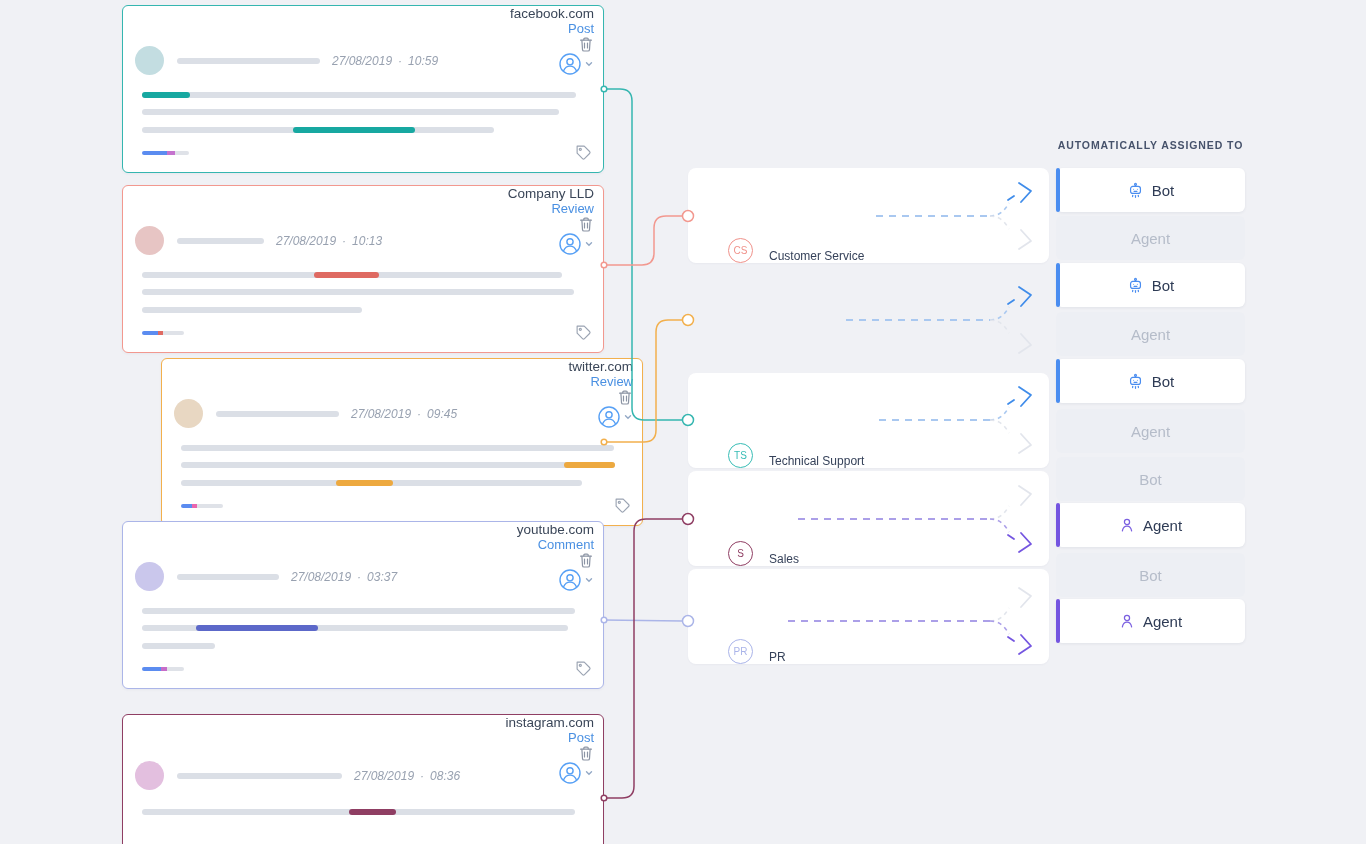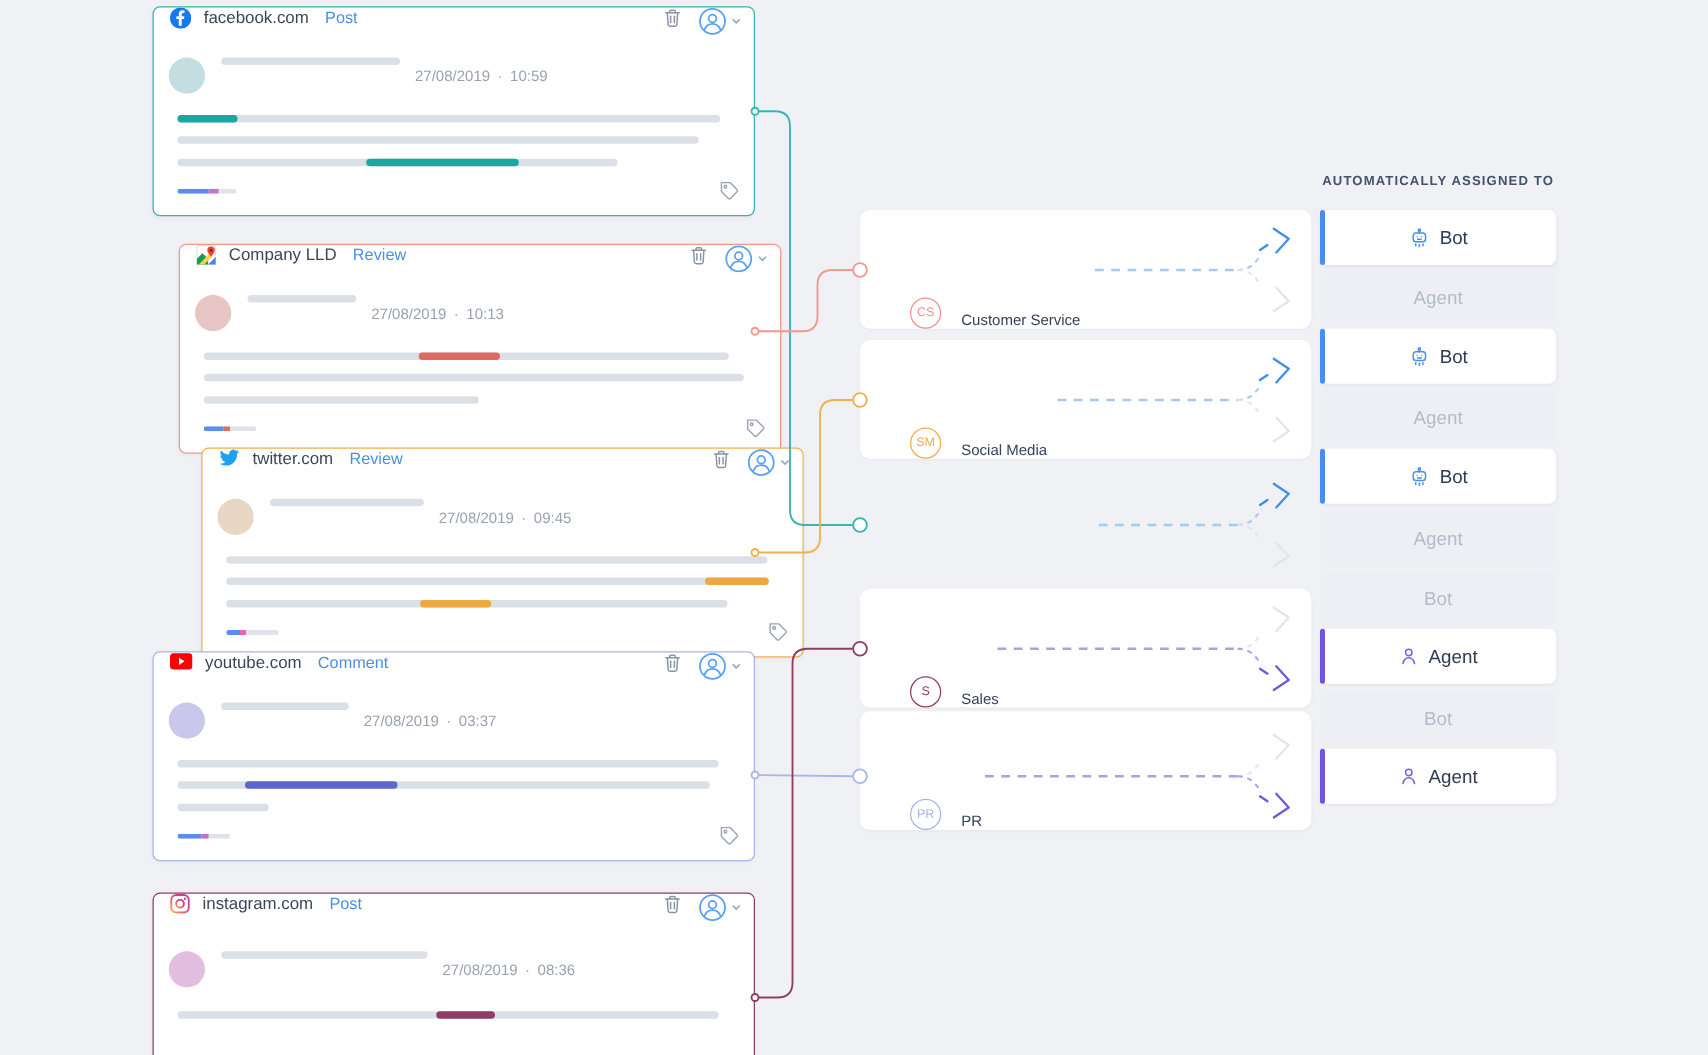--- a/index.html
+++ b/index.html
@@ -3,28 +3,28 @@
 <meta charset="utf-8">
 <style>
   html,body{margin:0;padding:0;}
   body{font-family:"Liberation Sans",sans-serif;background:#f0f1f5;}
   .stage{position:relative;width:1366px;height:844px;background:#f0f1f5;overflow:hidden;}
 
   
   .post-card{position:absolute;left:122px;width:482px;height:168px;background:#fff;
     border:1.5px solid var(--accent);border-radius:6px;box-sizing:border-box;
     box-shadow:0 1px 3px rgba(50,60,90,.05);}
-  .hdr{position:absolute;top:0;left:13px;right:9px;height:40px;display:flex;align-items:flex-start;}
+  .hdr{position:absolute;top:0;left:13px;right:9px;height:40px;display:flex;align-items:flex-end;flex-direction:column;}
   .src{font-size:13.5px;color:#3a4658;margin-left:10px;}
   .action{font-size:13px;color:#4a90e2;margin-left:13px;text-decoration:none;cursor:pointer;}
   .sp{flex:1;}
   .icon-btn{background:none;border:0;padding:0;display:flex;align-items:center;cursor:pointer;}
   .assign-btn{margin-left:13px;}
   .assign-btn svg+svg{margin-left:3px;}
-  .avatar-row{position:absolute;top:40px;left:12px;display:flex;}
+  .avatar-row{position:absolute;top:40px;left:12px;display:flex;align-items:center;font-style:italic;}
   .avatar{width:29px;height:29px;border-radius:50%;background:var(--avatar);}
   .name-bar{height:6px;border-radius:3px;background:#dbdfe6;margin-left:13px;}
   .date{margin-left:12px;font-size:12px;color:#98a1b0;display:inline-flex;gap:6px;align-items:center;white-space:nowrap;}
   .skel{position:absolute;left:19px;height:6px;border-radius:3px;background:#dbdfe6;}
   .seg{position:absolute;top:0;height:6px;border-radius:3px;background:var(--seg);}
   .progress{position:absolute;left:19px;top:145px;height:4px;display:flex;border-radius:2px;overflow:hidden;}
   .progress .p1{background:#5b8cf0;}
   .progress .p2{background:var(--p2);}
   .progress .p3{background:#dfe2e8;}
   .tag-btn{position:absolute;right:11px;top:138px;}
@@ -106,21 +106,21 @@
         <span class="p3" style="width:14px"></span>
       </div>
     <button class="icon-btn tag-btn">
       <svg width="17" height="17" viewBox="0 0 24 24" fill="none" stroke="#9aa3b2" stroke-width="1.6" stroke-linejoin="round">
           <path d="M20.6 13.4L13.4 20.6a2 2 0 0 1-2.8 0L3 13V3h10l7.6 7.6a2 2 0 0 1 0 2.8Z"></path>
           <circle cx="7.5" cy="7.5" r="1.5"></circle>
         </svg>
     </button>
   </article>
 
-  <article class="post-card" style="top: 195px; margin-left: 21px; --accent: #f2988f; --avatar: #e7c5c4; --seg: #df6a62; --p2: #df6a62;">
+  <article class="post-card" style="top: 185px; --accent: #f2988f; --avatar: #e7c5c4; --seg: #df6a62; --p2: #df6a62;">
     <div class="hdr">
       <svg width="16" height="16" viewBox="0 0 16 16">
           <rect x="0.5" y="0.5" width="15" height="15" rx="2" fill="#fff" stroke="#dfe1e5"></rect>
           <path d="M0.5 11L5 6.5L9.5 11V15.5H0.5Z" fill="#0f9d58"></path>
           <path d="M9.5 15.5L15.5 9.5V15.5Z" fill="#4285f4"></path>
           <path d="M2 15.5L11 6.5L13.2 8.7L6.4 15.5Z" fill="#ffcf44"></path>
           <path d="M11.8 1.2a3 3 0 0 1 3 3c0 2.2-3 5-3 5s-3-2.8-3-5a3 3 0 0 1 3-3Z" fill="#ea4335"></path>
           <circle cx="11.8" cy="4.2" r="1.1" fill="#7b231e"></circle>
         </svg>
       <span class="src">Company LLD</span>
@@ -334,23 +334,23 @@
     </div>
     <div class="skel" style="top:94px;width:433px">
         <span class="seg" style="left:207px;width:47px"></span>
       </div>
   </article>
 
   <div class="cat-card" style="top:168px">
     <span class="badge" style="--c: #f0928b;">CS</span>
     <span class="cat-label">Customer Service</span>
   </div>
-  <div class="cat-card" style="top:272px">
-    <span class="badge" style="--c: #f3ac45;">SM</span>
-    <span class="cat-label">Social Media</span>
+  <div class="cat-card" style="top:373px">
+    <span class="badge" style="--c: #38bdb6;">TS</span>
+    <span class="cat-label">Technical Support</span>
   </div>
   <div class="cat-card" style="top:471px">
     <span class="badge" style="--c: #8f3e63;">S</span>
     <span class="cat-label">Sales</span>
   </div>
   <div class="cat-card" style="top:569px">
     <span class="badge" style="--c: #aab4e9;">PR</span>
     <span class="cat-label">PR</span>
   </div>
 

